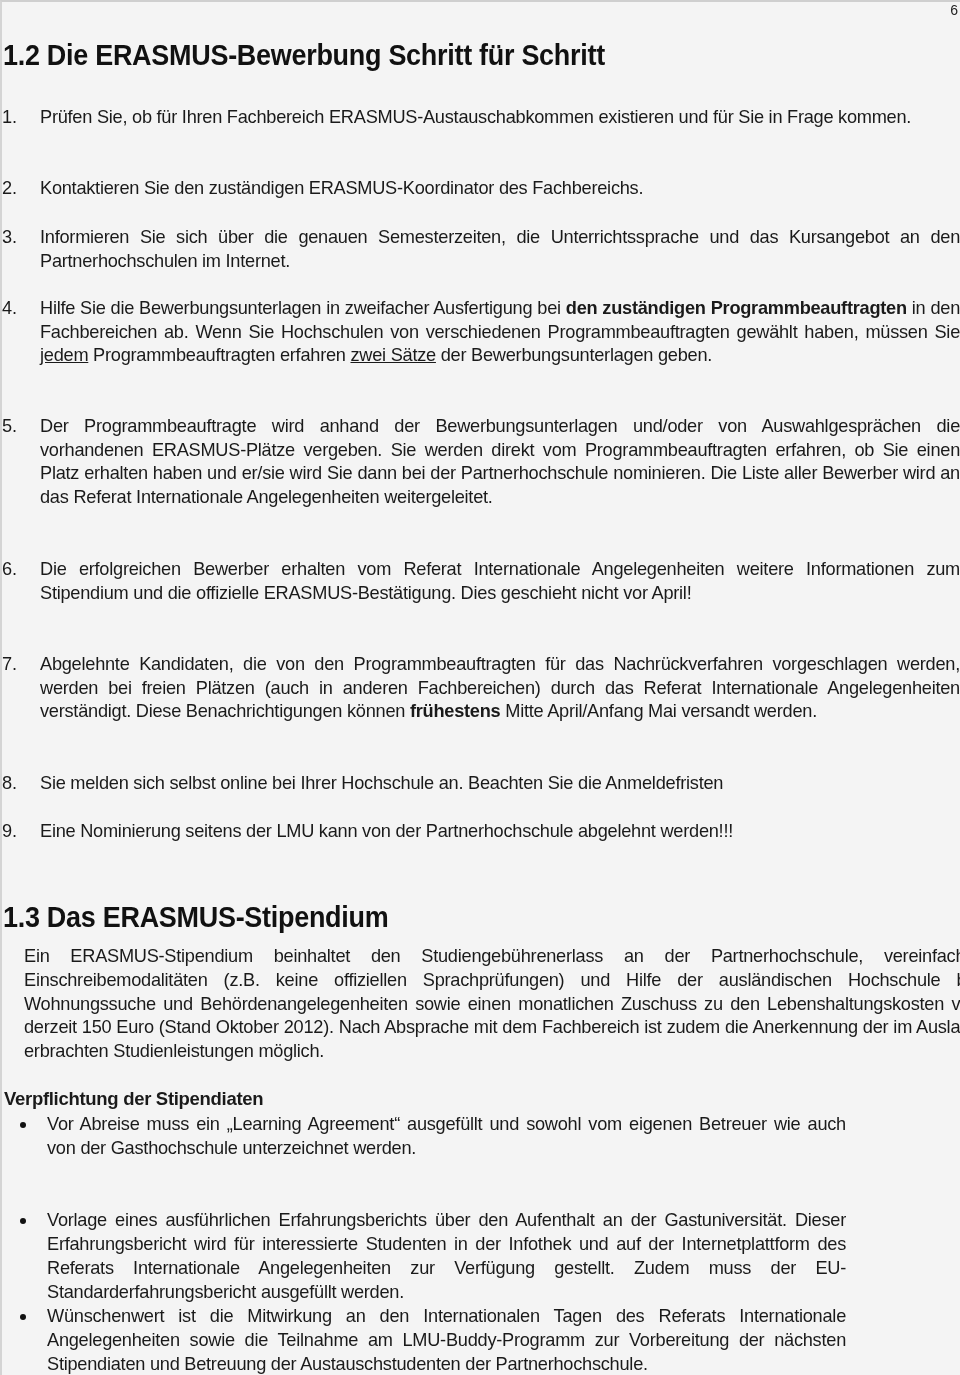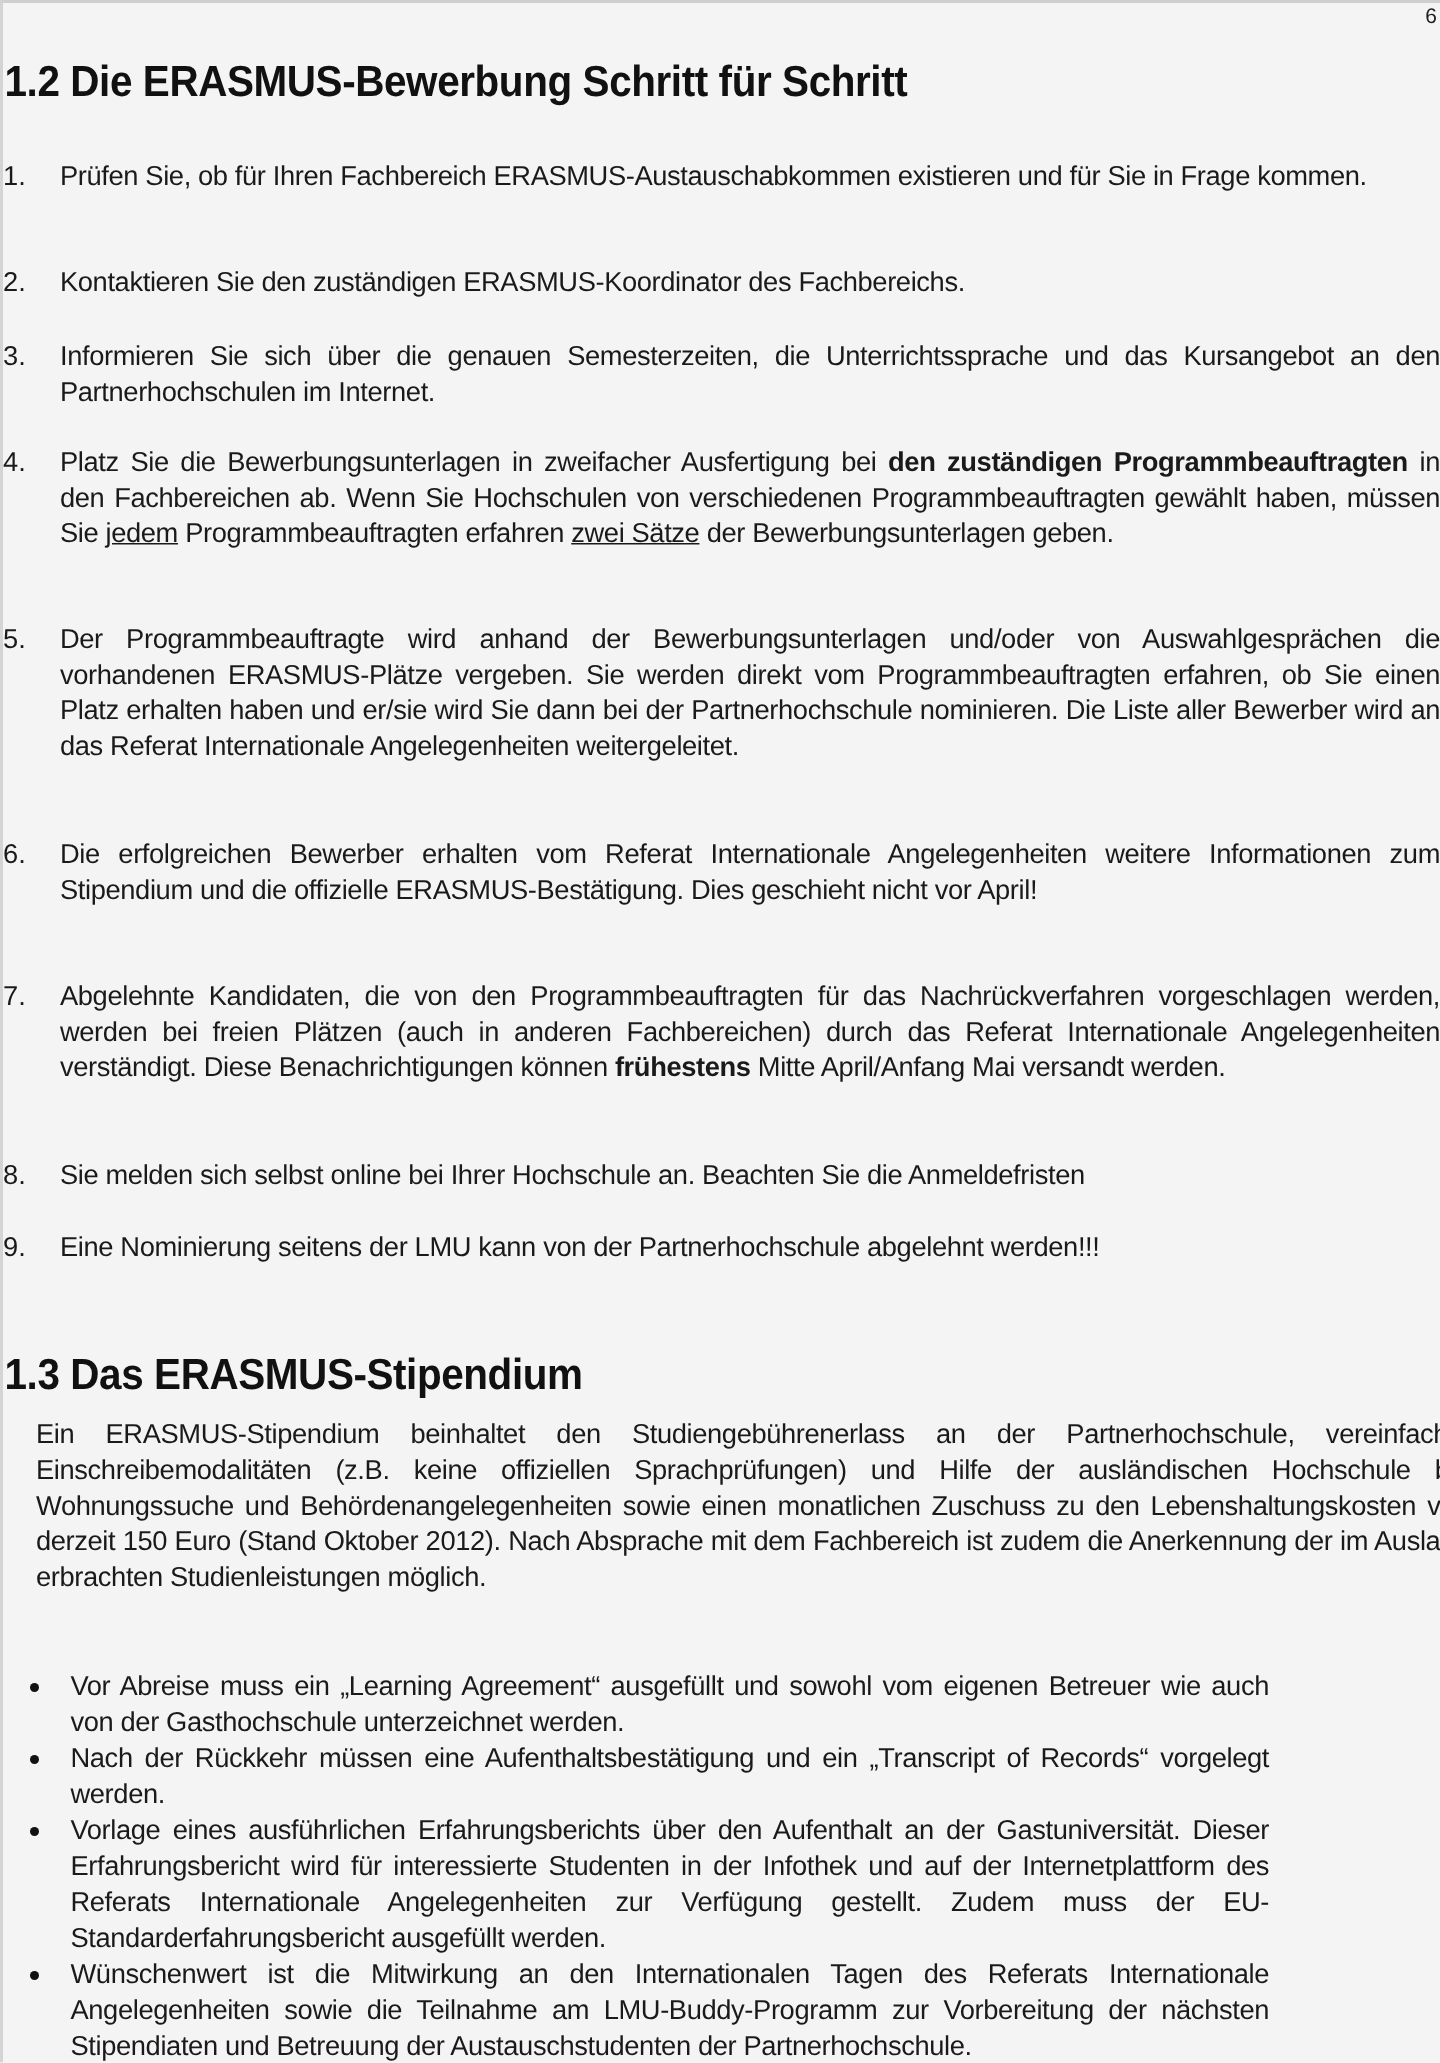--- a/index.html
+++ b/index.html
@@ -84,21 +84,21 @@
     <span class="txt">Kontaktieren Sie den zuständigen ERASMUS-Koordinator des Fachbereichs.</span>
   </div>
 
   <div class="item" style="top:224px;">
     <span class="num">3.</span>
     <span class="txt">Informieren Sie sich über die genauen Semesterzeiten, die Unterrichtssprache und das Kursangebot an den Partnerhochschulen im Internet.</span>
   </div>
 
   <div class="item" style="top:295px;">
     <span class="num">4.</span>
-    <span class="txt"><span>Platz Sie die Bewerbungsunterlagen in zweifacher Ausfertigung bei </span><b>den zuständigen Programmbeauftragten</b><span> in den Fachbereichen ab. Wenn Sie Hochschulen von verschiedenen Programmbeauftragten gewählt haben, müssen Sie </span><u>jedem</u><span> Programmbeauftragten erfahren </span><u>zwei Sätze</u><span> der Bewerbungsunterlagen geben.</span></span>
+    <span class="txt"><span>Hilfe Sie die Bewerbungsunterlagen in zweifacher Ausfertigung bei </span><b>den zuständigen Programmbeauftragten</b><span> in den Fachbereichen ab. Wenn Sie Hochschulen von verschiedenen Programmbeauftragten gewählt haben, müssen Sie </span><u>jedem</u><span> Programmbeauftragten erfahren </span><u>zwei Sätze</u><span> der Bewerbungsunterlagen geben.</span></span>
   </div>
 
   <div class="item" style="top:413px;">
     <span class="num">5.</span>
     <span class="txt">Der Programmbeauftragte wird anhand der Bewerbungsunterlagen und/oder von Auswahlgesprächen die vorhandenen ERASMUS-Plätze vergeben. Sie werden direkt vom Programmbeauftragten erfahren, ob Sie einen Platz erhalten haben und er/sie wird Sie dann bei der Partnerhochschule nominieren. Die Liste aller Bewerber wird an das Referat Internationale Angelegenheiten weitergeleitet.</span>
   </div>
 
   <div class="item" style="top:556px;">
     <span class="num">6.</span>
     <span class="txt">Die erfolgreichen Bewerber erhalten vom Referat Internationale Angelegenheiten weitere Informationen zum Stipendium und die offizielle ERASMUS-Bestätigung. Dies geschieht nicht vor April!</span>
@@ -116,30 +116,27 @@
 
   <div class="item" style="top:818px;">
     <span class="num">9.</span>
     <span class="txt last-left">Eine Nominierung seitens der LMU kann von der Partnerhochschule abgelehnt werden!!!</span>
   </div>
 
   <h1 id="h-13">1.3 Das ERASMUS-Stipendium</h1>
 
   <div class="para" style="top:943px;">Ein ERASMUS-Stipendium beinhaltet den Studiengebührenerlass an der Partnerhochschule, vereinfachte Einschreibemodalitäten (z.B. keine offiziellen Sprachprüfungen) und Hilfe der ausländischen Hochschule bei Wohnungssuche und Behördenangelegenheiten sowie einen monatlichen Zuschuss zu den Lebenshaltungskosten von derzeit 150 Euro (Stand Oktober 2012). Nach Absprache mit dem Fachbereich ist zudem die Anerkennung der im Ausland erbrachten Studienleistungen möglich.</div>
 
+  <div class="subhead">Verpflichtung der Stipendiaten</div>
 
   <div class="bullet" style="top:1110px;">
     <span class="dot"></span>
     <span class="txt">Vor Abreise muss ein „Learning Agreement“ ausgefüllt und sowohl vom eigenen Betreuer wie auch von der Gasthochschule unterzeichnet werden.</span>
   </div>
 
-  <div class="bullet" style="top:1158px;">
-    <span class="dot"></span>
-    <span class="txt">Nach der Rückkehr müssen eine Aufenthaltsbestätigung und ein „Transcript of Records“ vorgelegt werden.</span>
-  </div>
 
   <div class="bullet" style="top:1206px;">
     <span class="dot"></span>
     <span class="txt">Vorlage eines ausführlichen Erfahrungsberichts über den Aufenthalt an der Gastuniversität. Dieser Erfahrungsbericht wird für interessierte Studenten in der Infothek und auf der Internetplattform des Referats Internationale Angelegenheiten zur Verfügung gestellt. Zudem muss der EU-Standarderfahrungsbericht ausgefüllt werden.</span>
   </div>
 
   <div class="bullet" style="top:1302px;">
     <span class="dot"></span>
     <span class="txt">Wünschenwert ist die Mitwirkung an den Internationalen Tagen des Referats Internationale Angelegenheiten sowie die Teilnahme am LMU-Buddy-Programm zur Vorbereitung der nächsten Stipendiaten und Betreuung der Austauschstudenten der Partnerhochschule.</span>
   </div>

